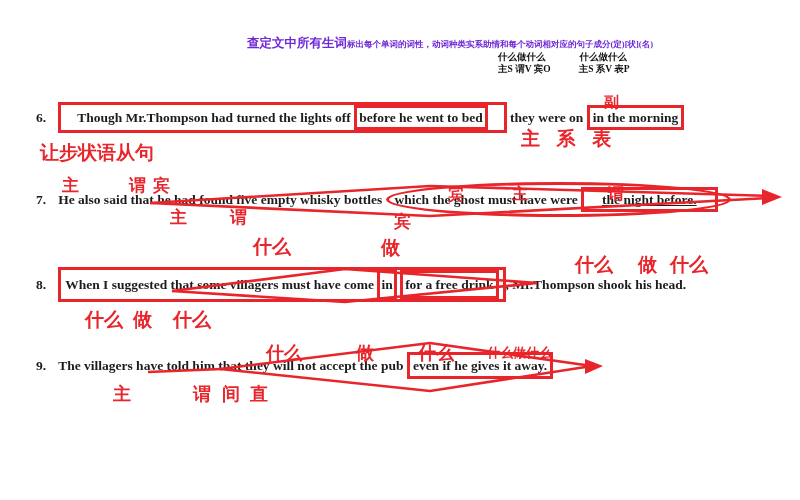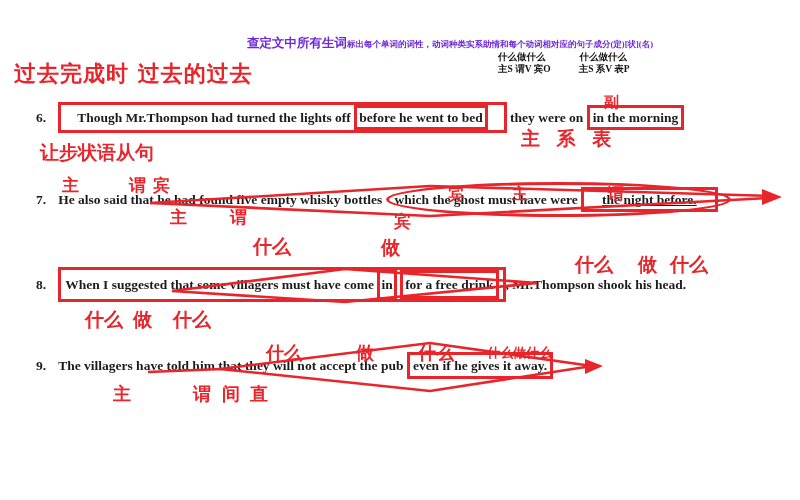--- a/index.html
+++ b/index.html
@@ -46,21 +46,20 @@
 
   <div class="abs pattern" style="top:51px;">
       <span>什么做什么</span>
       <span>什么做什么</span>
     </div>
   <div class="abs pattern" style="top:63px;gap:28px;">
       <span>主S 谓V 宾O</span>
       <span>主S 系V 表P</span>
     </div>
 
-  <div class="rl tense">过去完成时  过去的过去</div>
 
   <div class="sent" style="top:110px;"><span class="num">6.</span><span class="rbox b6outer"><span>Though Mr.Thompson had turned the lights off </span><span class="rbox b6inner"><span>before he went to bed</span></span></span><span> they were on </span><span class="rbox b6time"><span>in the morning</span></span></div>
 
   <div class="rl" style="left:604px;top:95px;font-size:15px;">副</div>
   <div class="rl" style="left:40px;top:143px;font-size:19px;">让步状语从句</div>
   <div class="rl" style="left:521px;top:129px;font-size:19px;letter-spacing:5px;">主 系 表</div>
 
   <div class="rl" style="left:62px;top:177px;font-size:17px;">主</div>
   <div class="rl" style="left:129px;top:177px;font-size:17px;">谓</div>
   <div class="rl" style="left:153px;top:177px;font-size:17px;">宾</div>

